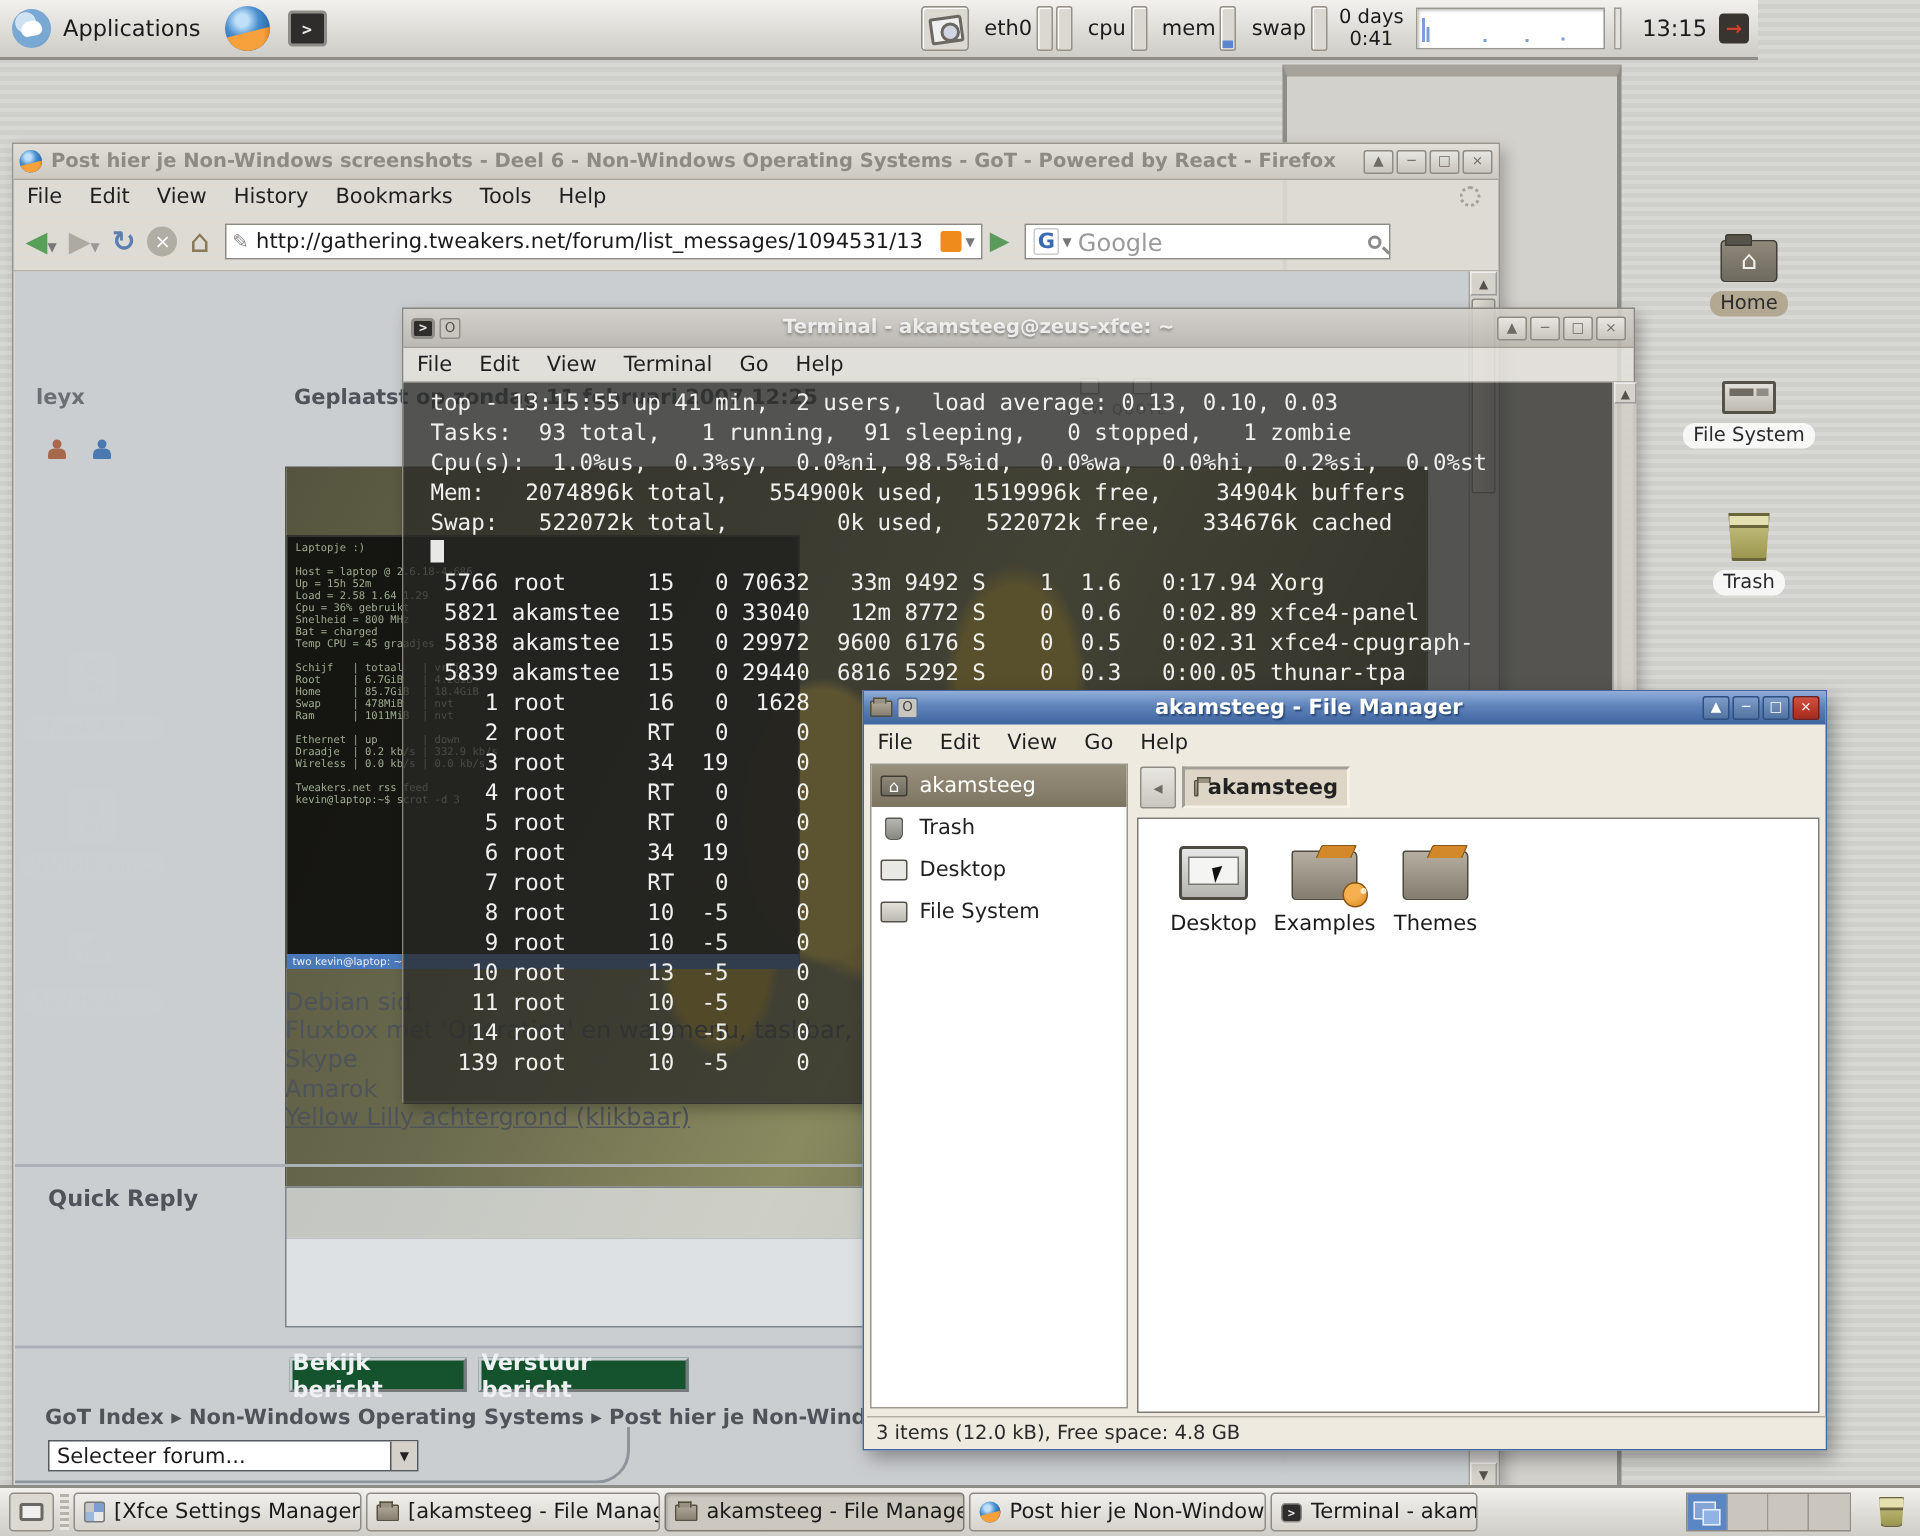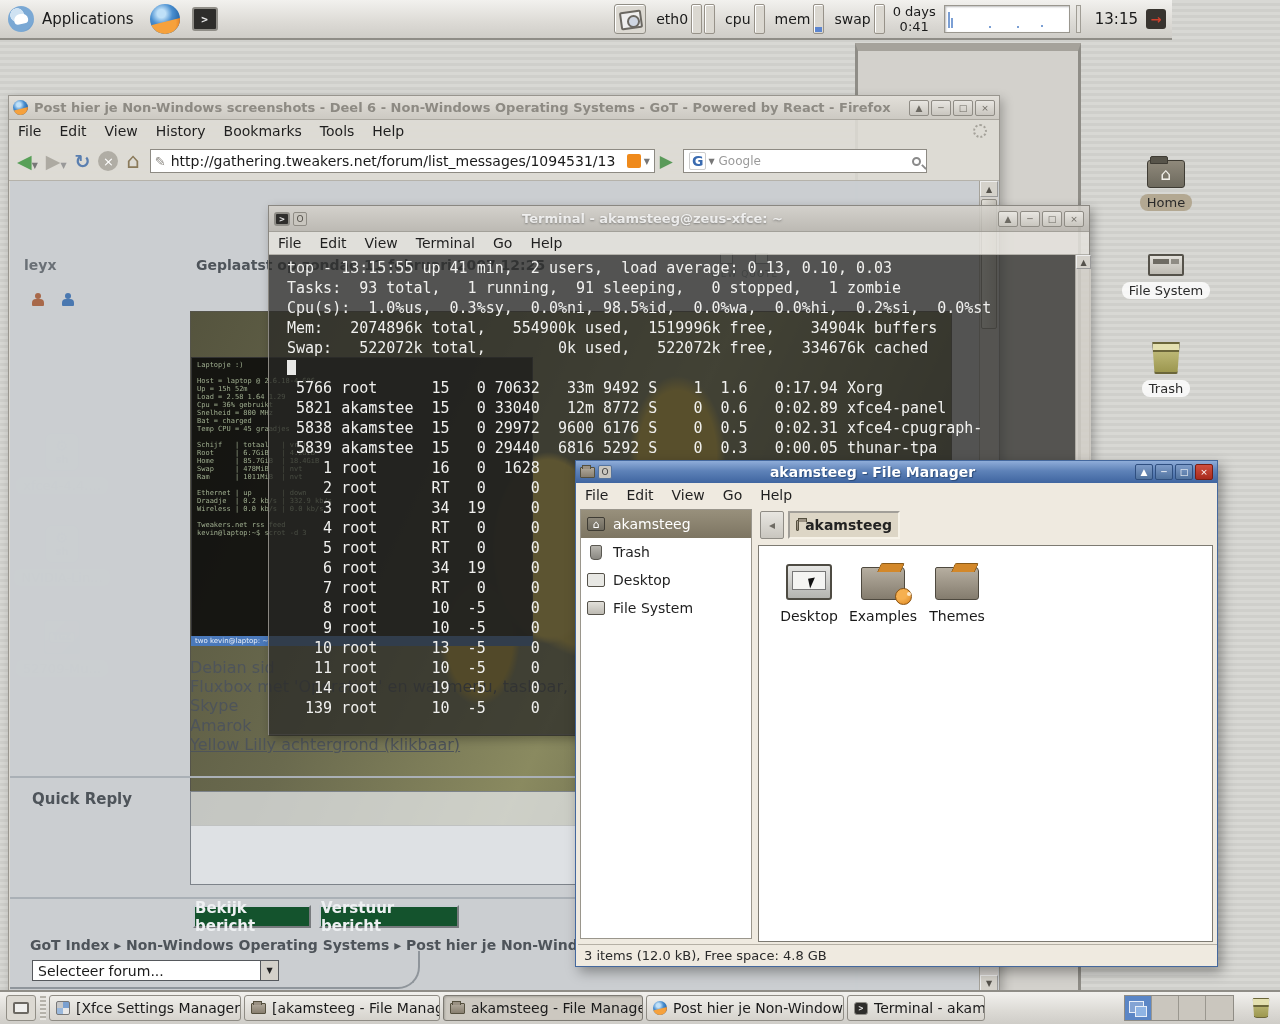--- a/index.html
+++ b/index.html
@@ -231,21 +231,21 @@
       <div class="urlbar" style="width:505px; margin-left:10px;">
         <span style="color:#8a8781; font-size:13px; margin-right:5px;">✎</span>
         <span style="flex:1; font-size:14px; color:#1a1a1a; white-space:nowrap; overflow:hidden;">http://gathering.tweakers.net/forum/list_messages/1094531/13</span>
         <span style="width:14px; height:14px; background:#ef8a1c; border-radius:2px; margin-right:3px; position:relative;"></span>
         <span style="font-size:8px; color:#777;">▼</span>
       </div>
       <span style="color:#5a9a5a; font-size:17px; margin-left:5px;"><span>▶</span></span>
       <div class="searchbar" style="width:244px;">
         <span style="font-weight:bold; color:#3a6bb0; font-size:14px; border:1px solid #ccc; padding:0 2px; border-radius:2px;">G</span>
         <span style="font-size:8px; color:#777; margin:0 4px 0 2px;">▼</span>
-        <span style="flex:1; color:#9a9a9a; font-size:12px;">Google</span>
+        <span style="flex:1; color:#9a9a9a; font-size:16px;">Google</span>
         <span class="mag"></span>
       </div>
     </div>
 
     <div class="abs" id="ff-content">
 
       <div class="abs" style="left:14px; top:76px; font-size:14px; font-weight:bold; color:#6a7076;">
         <span>leyx</span>
       </div>
       <div class="abs gotxt" style="left:186px; top:76px; font-size:14px; font-weight:bold;">Geplaatst op zondag 11 februari 2007 12:25</div>

